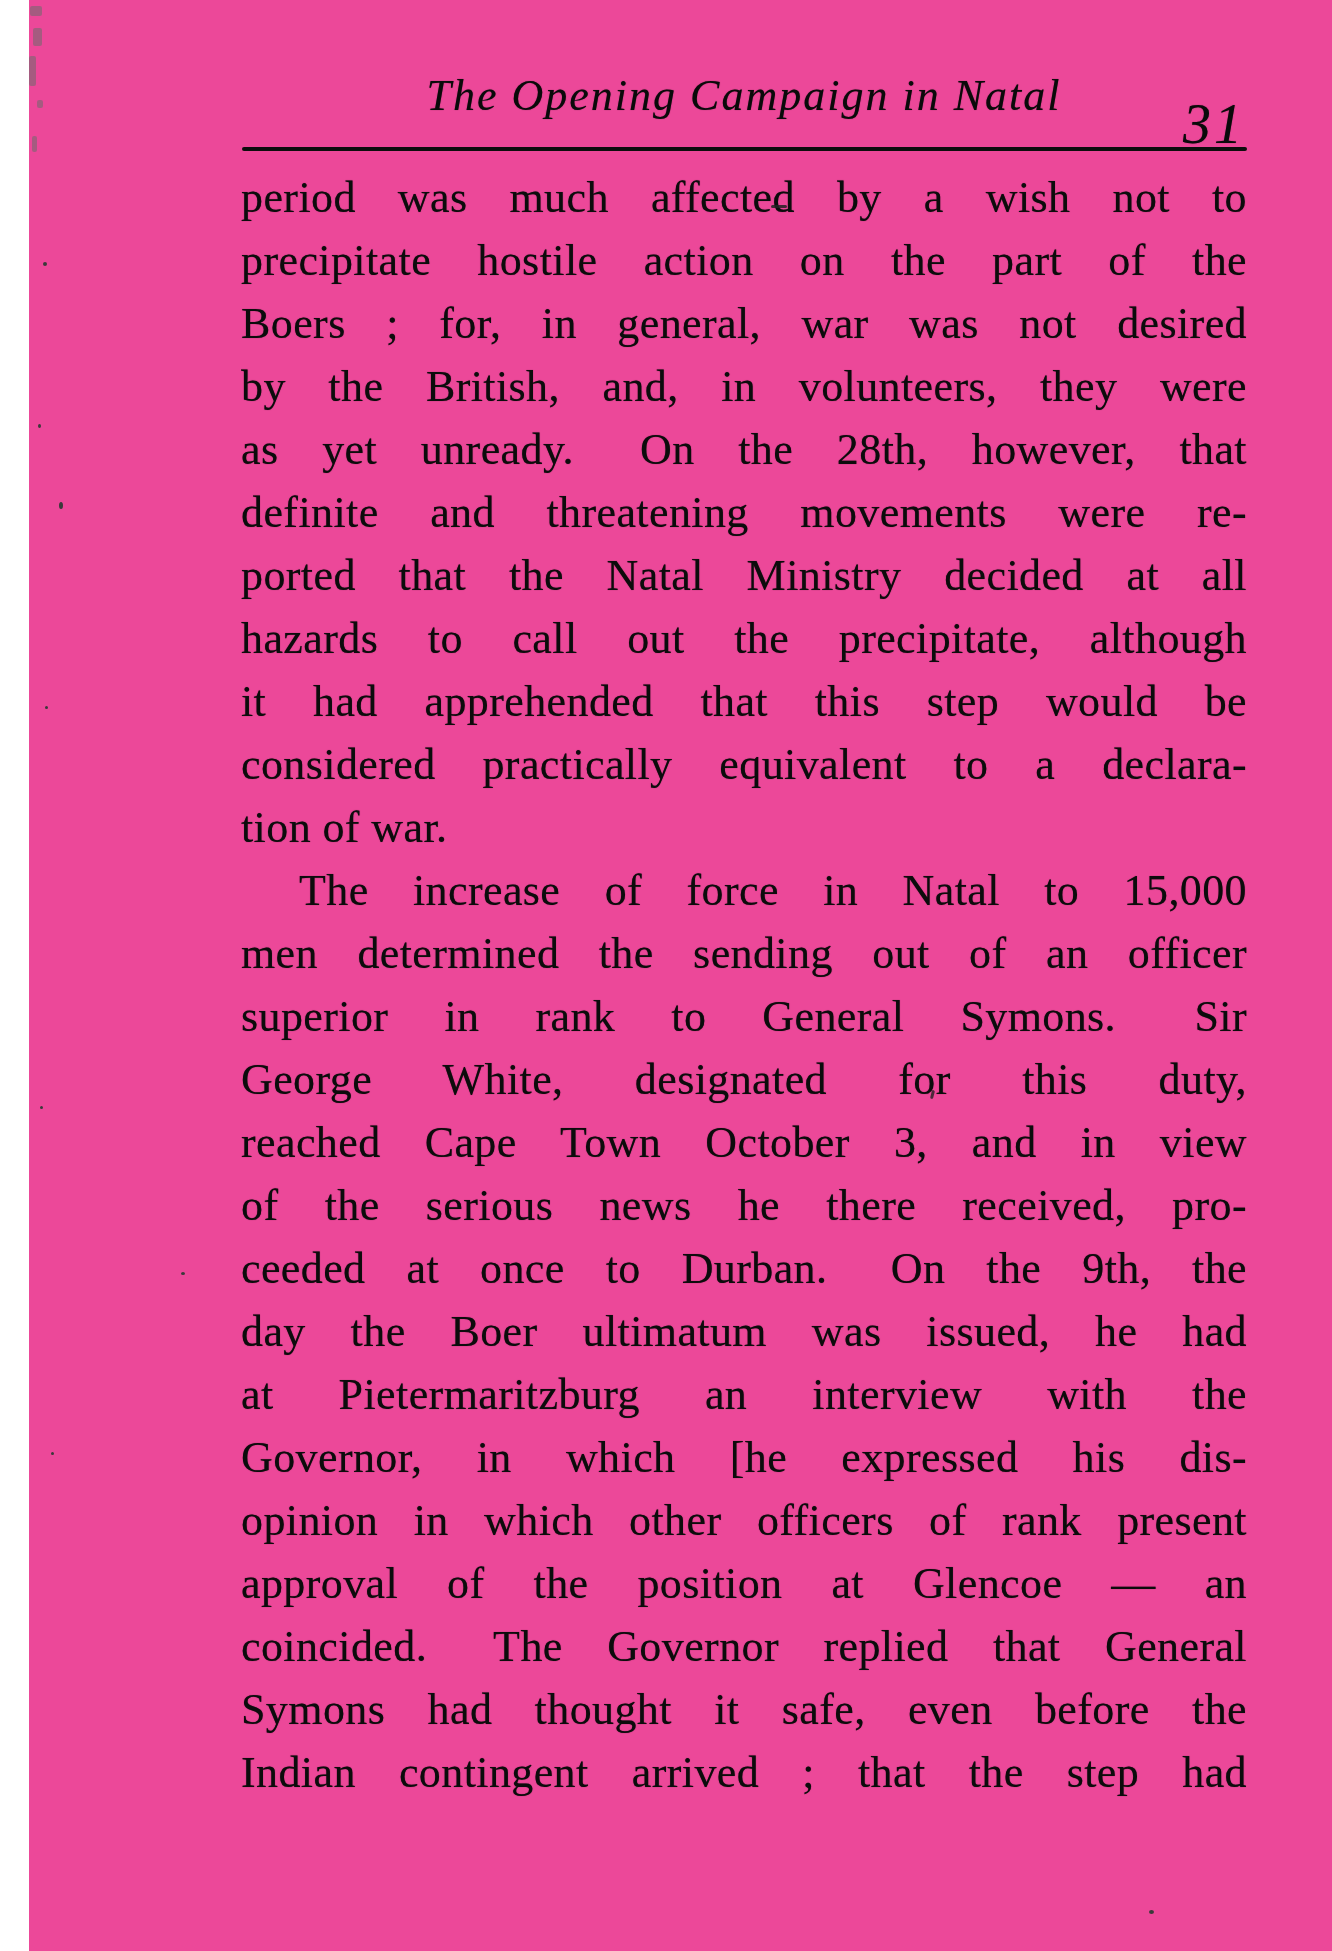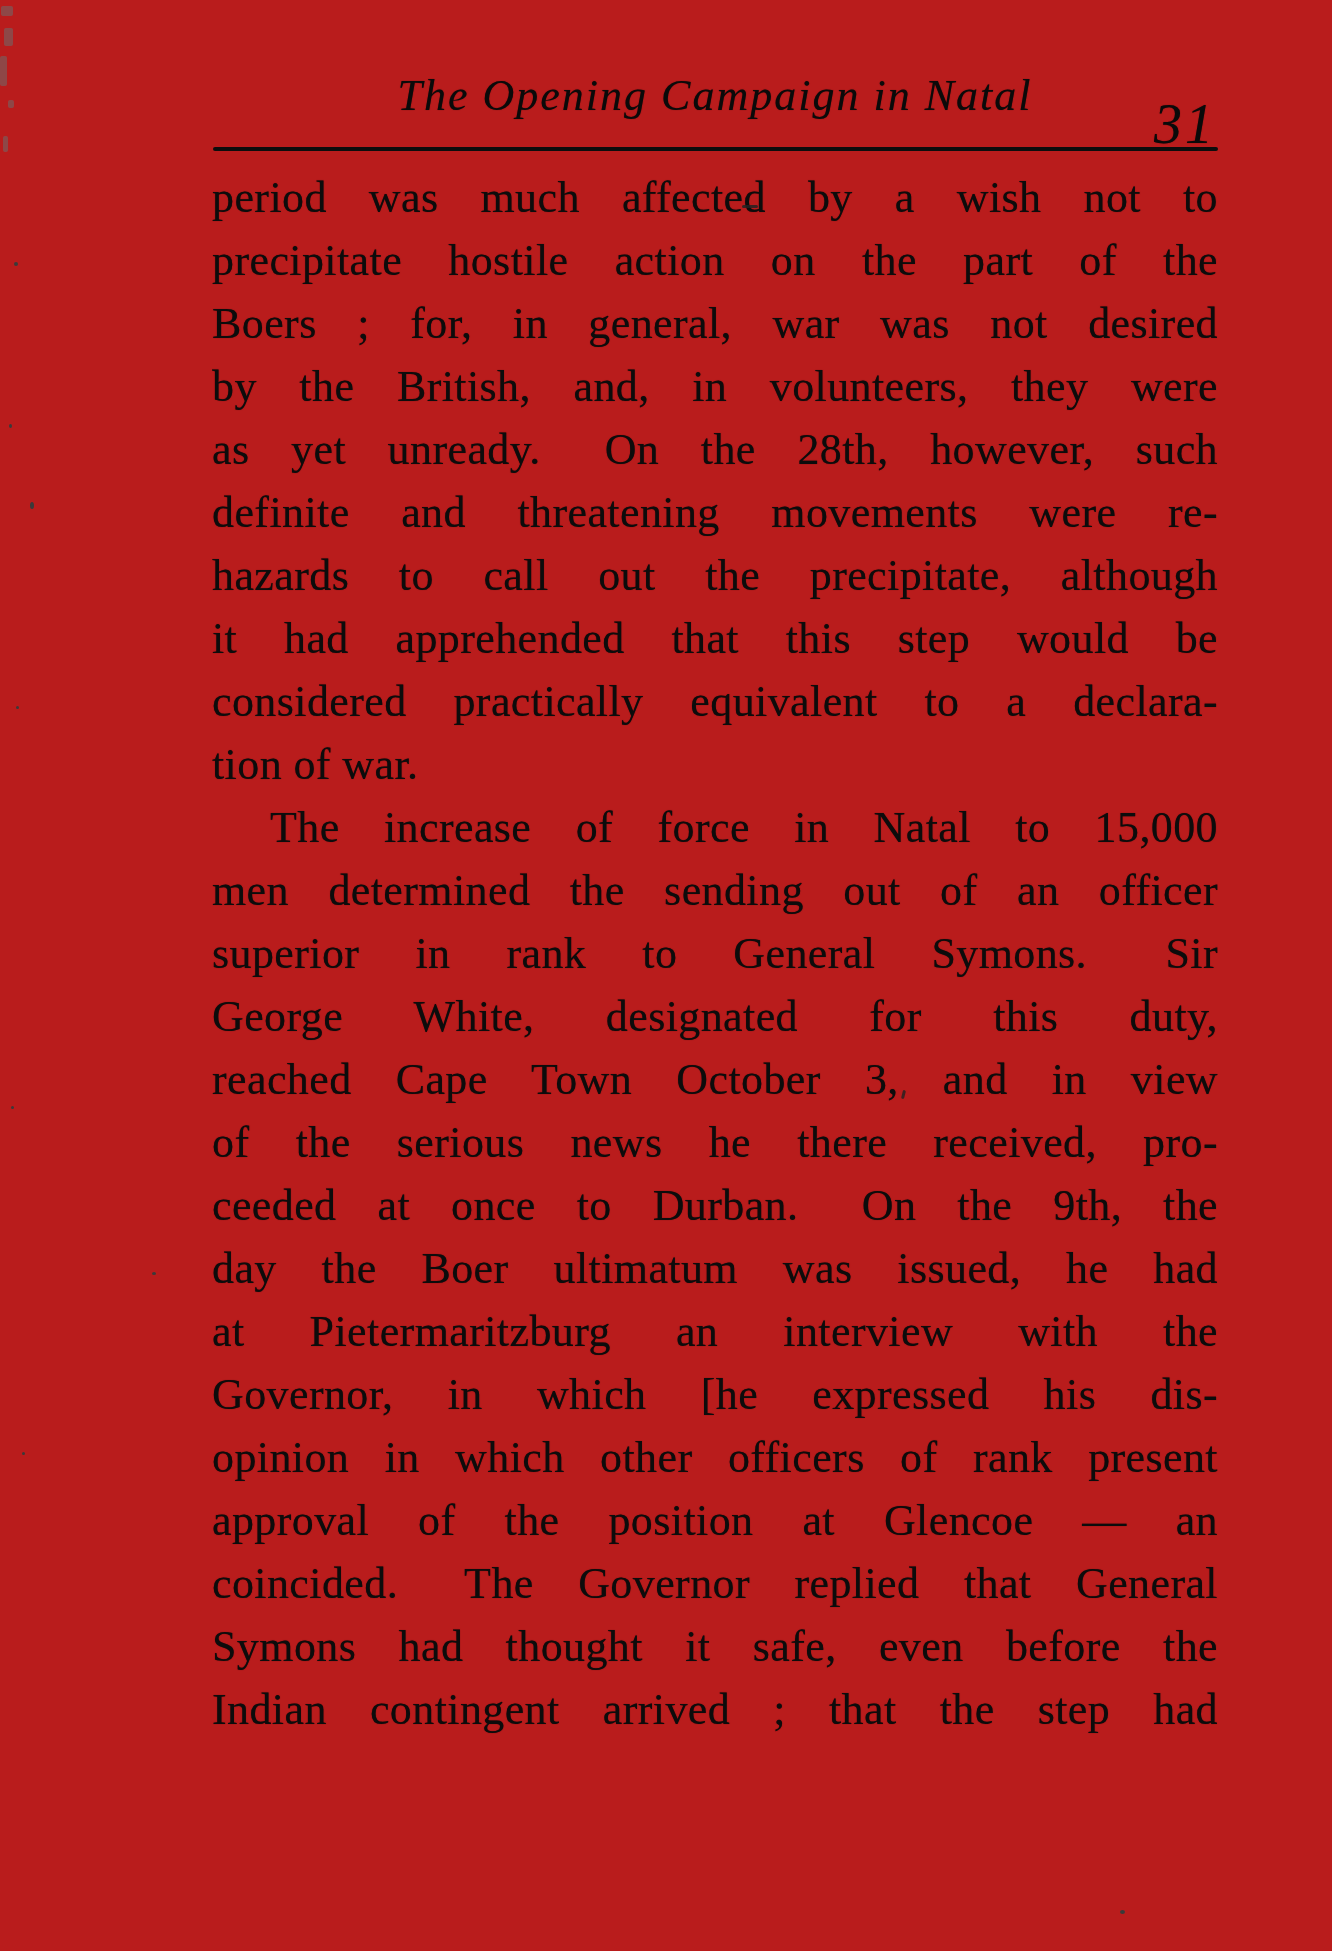--- a/index.html
+++ b/index.html
@@ -11,21 +11,22 @@
     width: 1332px;
     height: 1951px;
     position: relative;
     overflow: hidden;
     font-family: "Liberation Serif", "DejaVu Serif", serif;
     color: #0b0b0b;
   }
   .page {
     position: absolute;
     inset: 0;
-    background: #b91c1c;
+    background: #ec4899;
+    margin-left: 29px;
   }
   
   .header {
     position: absolute;
     left: 212px;
     top: 64px;
     width: 1006px;
     height: 62px;
   }
   .running-head {
@@ -104,22 +105,23 @@
   </div>
 
   <div class="header-rule"></div>
 
   <div class="textblock">
       <div class="para">
         <div class="text-line">period was much affected by a wish not to</div>
         <div class="text-line">precipitate hostile action on the part of the</div>
         <div class="text-line">Boers ; for, in general, war was not desired</div>
         <div class="text-line">by the British, and, in volunteers, they were</div>
-        <div class="text-line">as yet unready.  On the 28th, however, such</div>
+        <div class="text-line">as yet unready.  On the 28th, however, that</div>
         <div class="text-line">definite and threatening movements were re-</div>
+        <div class="text-line">ported that the Natal Ministry decided at all</div>
         <div class="text-line">hazards to call out the precipitate, although</div>
         <div class="text-line">it had apprehended that this step would be</div>
         <div class="text-line">considered practically equivalent to a declara-</div>
         <div class="text-line no-just">tion of war.</div>
       </div>
       <div class="para">
         <div class="text-line indent">The increase of force in Natal to 15,000</div>
         <div class="text-line">men determined the sending out of an officer</div>
         <div class="text-line">superior in rank to General Symons.  Sir</div>
         <div class="text-line">George White, designated for this duty,</div>

